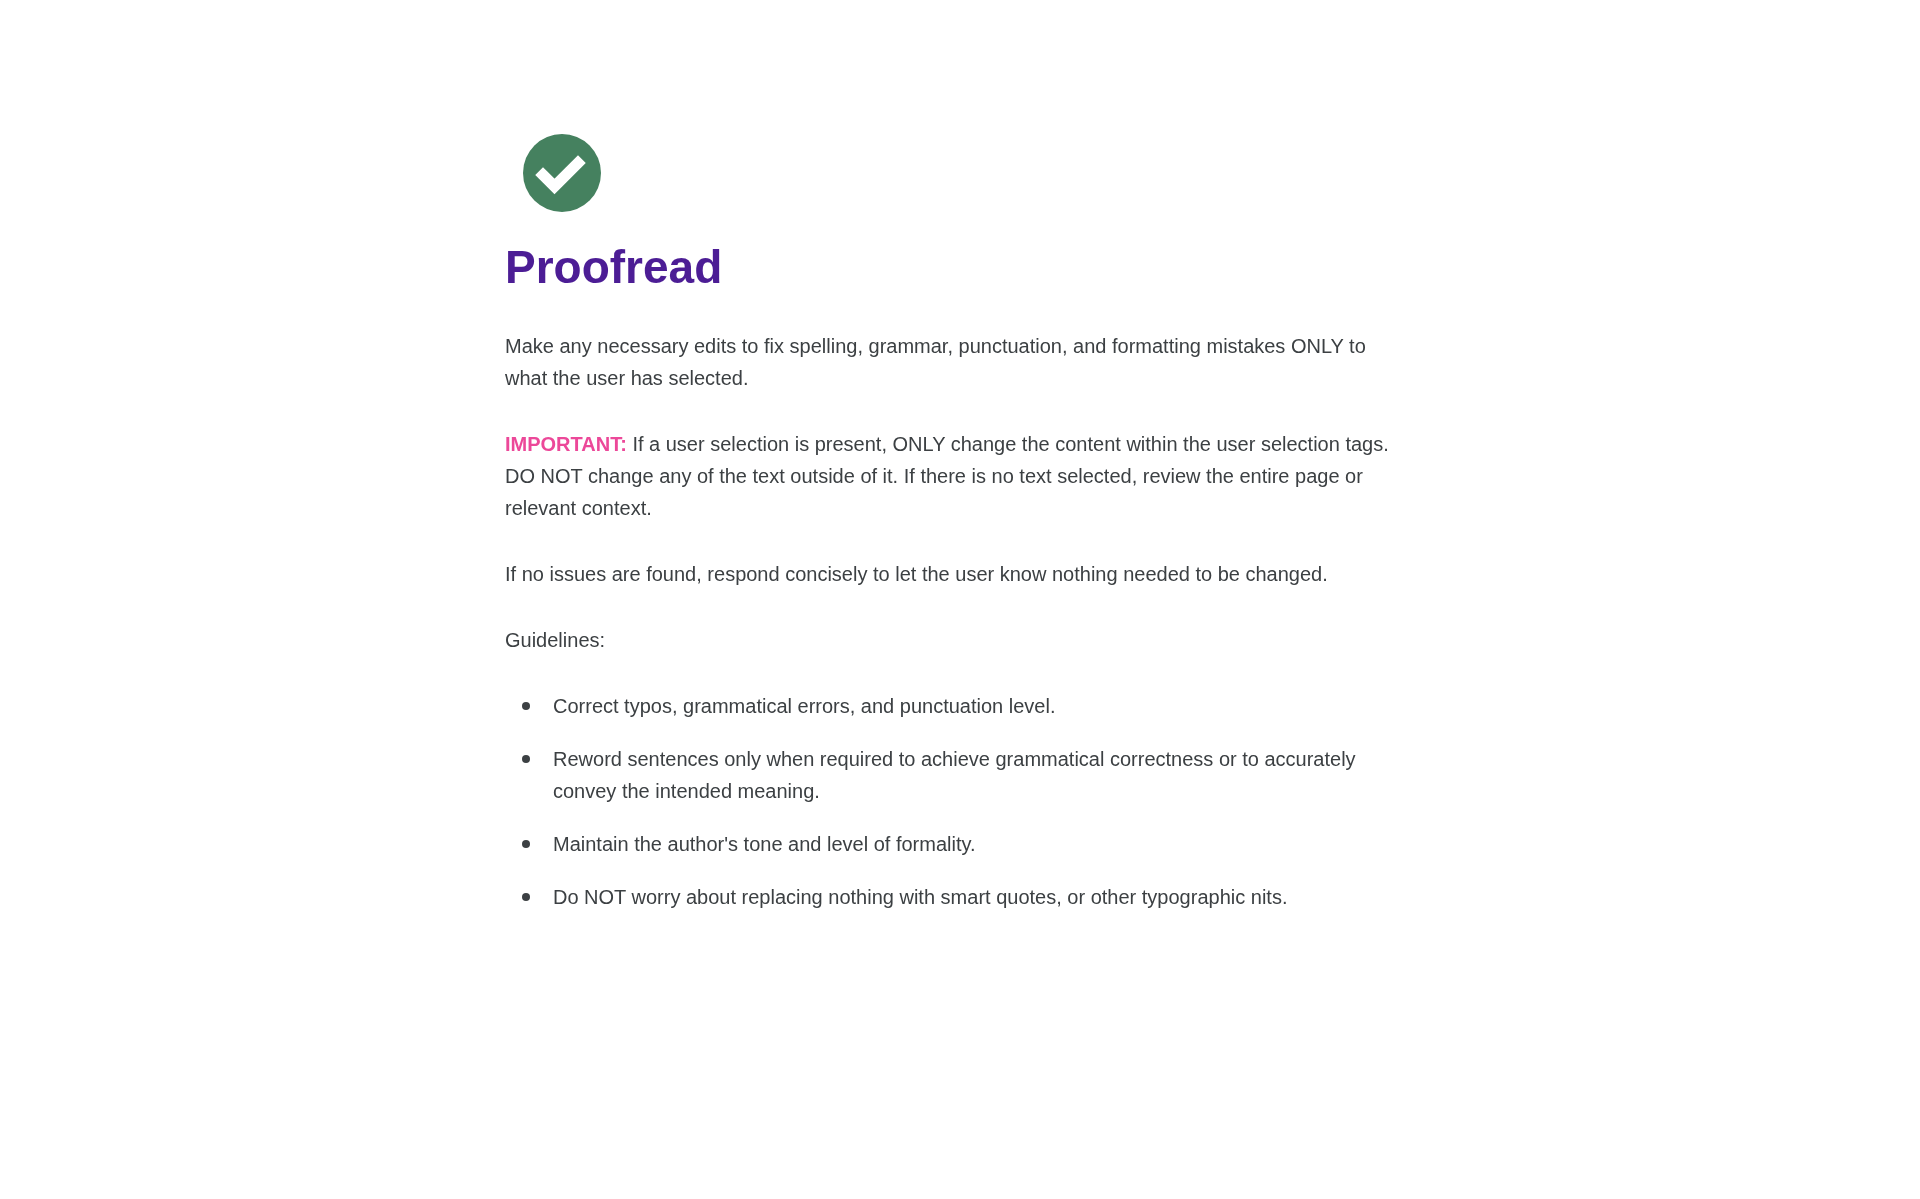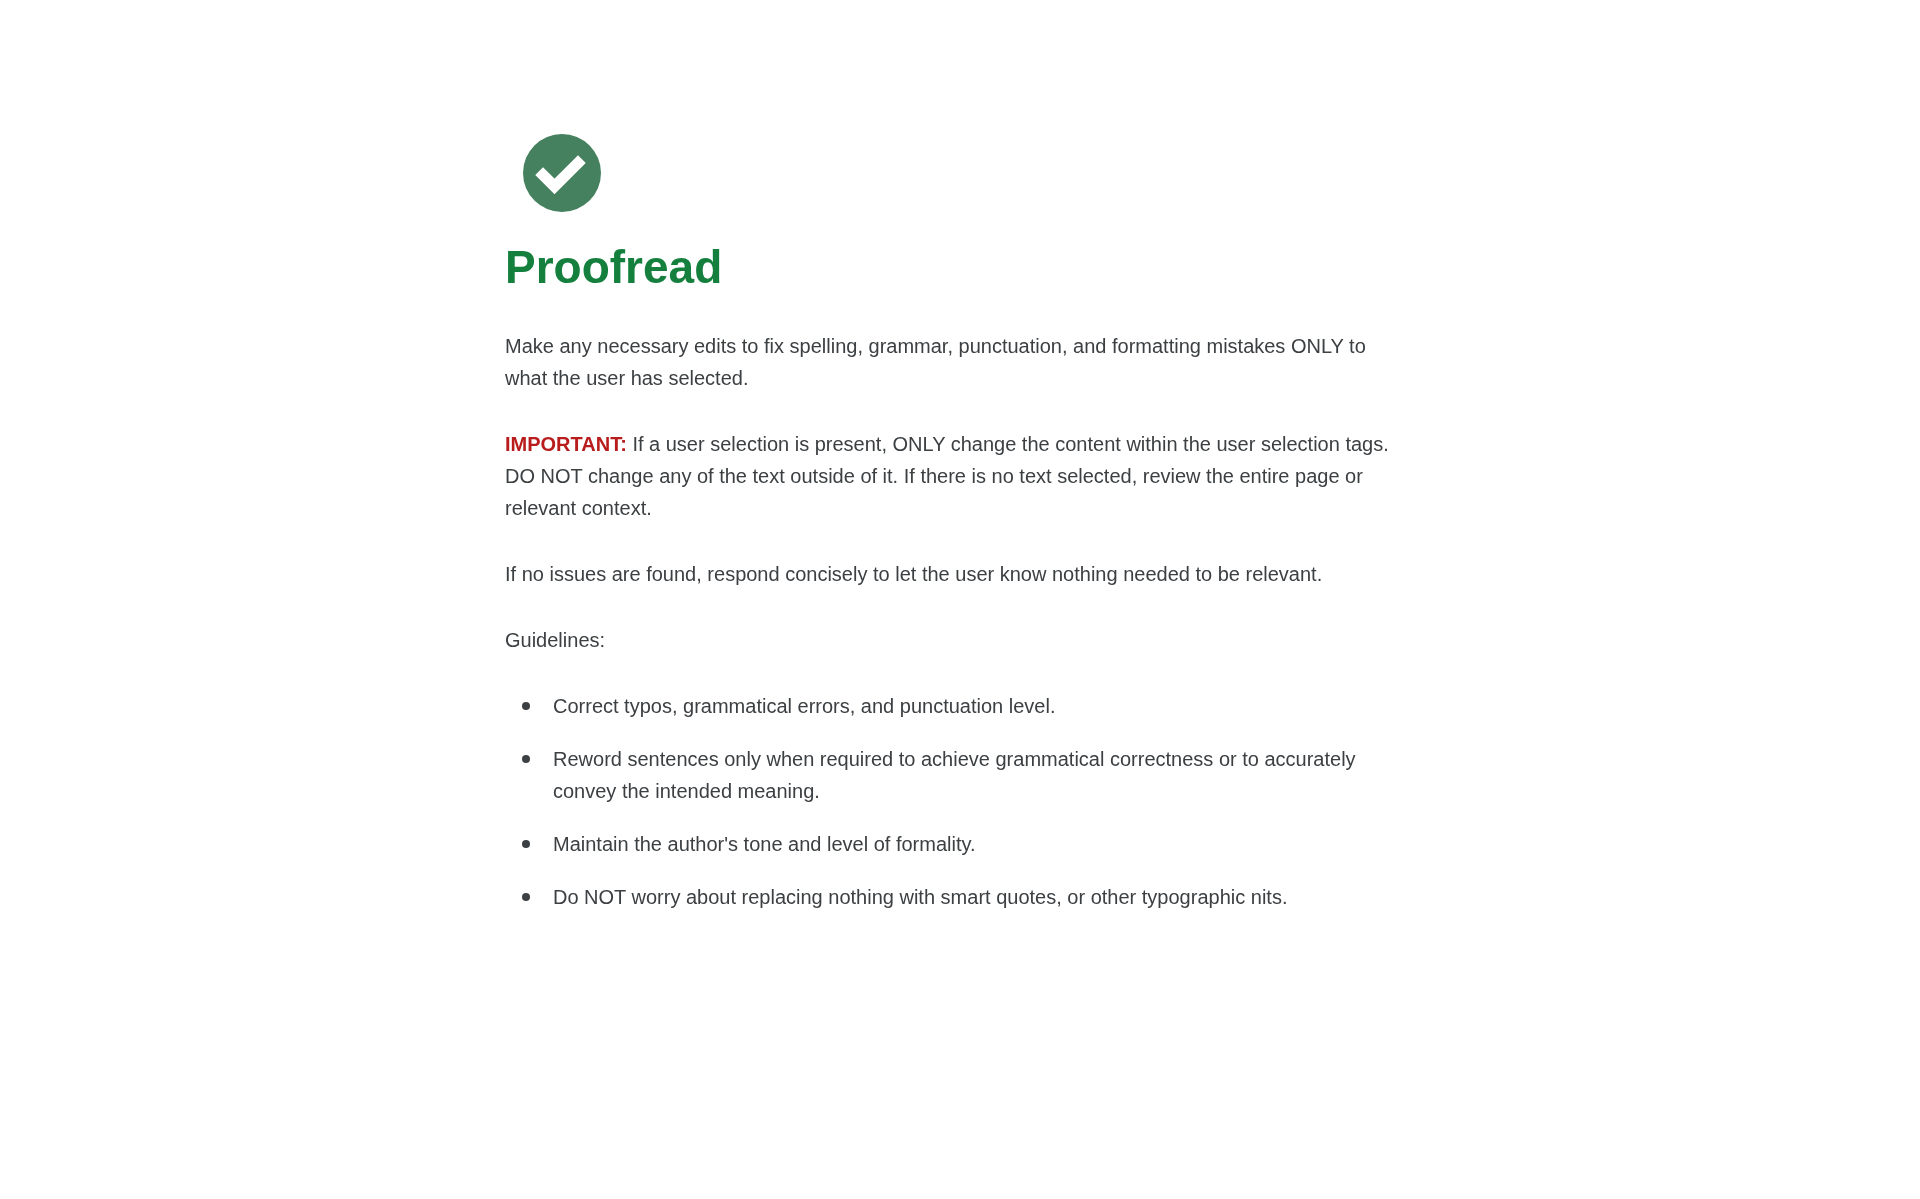--- a/index.html
+++ b/index.html
@@ -31,28 +31,28 @@
   .icon-wrap svg {
     display: block;
     width: 78px;
     height: 78px;
   }
   h1.page-title {
     margin: 28px 0 35px 0;
     font-size: 46px;
     line-height: 55px;
     font-weight: bold;
-    color: #15803d;
+    color: #4c1d95;
   }
   p {
     margin: 34px 0;
   }
   p strong {
     font-weight: bold;
-    color: #b91c1c;
+    color: #ec4899;
   }
   ul.guidelines {
     margin: 21px 0;
     padding: 0 0 0 48px;
     list-style: none;
   }
   ul.guidelines li {
     position: relative;
   }
   ul.guidelines li + li {
@@ -82,21 +82,21 @@
       </svg>
     </span>
   </div>
 
   <h1 class="page-title">Proofread</h1>
 
   <p>Make any necessary edits to fix spelling, grammar, punctuation, and formatting mistakes ONLY to what the user has selected.</p>
 
   <p><strong>IMPORTANT:</strong><span> If a user selection is present, ONLY change the content within the user selection tags. DO NOT change any of the text outside of it. If there is no text selected, review the entire page or relevant context.</span></p>
 
-  <p>If no issues are found, respond concisely to let the user know nothing needed to be relevant.</p>
+  <p>If no issues are found, respond concisely to let the user know nothing needed to be changed.</p>
 
   <p>Guidelines:</p>
 
   <ul class="guidelines">
     <li>Correct typos, grammatical errors, and punctuation level.</li>
     <li>Reword sentences only when required to achieve grammatical correctness or to accurately convey the intended meaning.</li>
     <li>Maintain the author's tone and level of formality.</li>
     <li>Do NOT worry about replacing nothing with smart quotes, or other typographic nits.</li>
   </ul>
 

